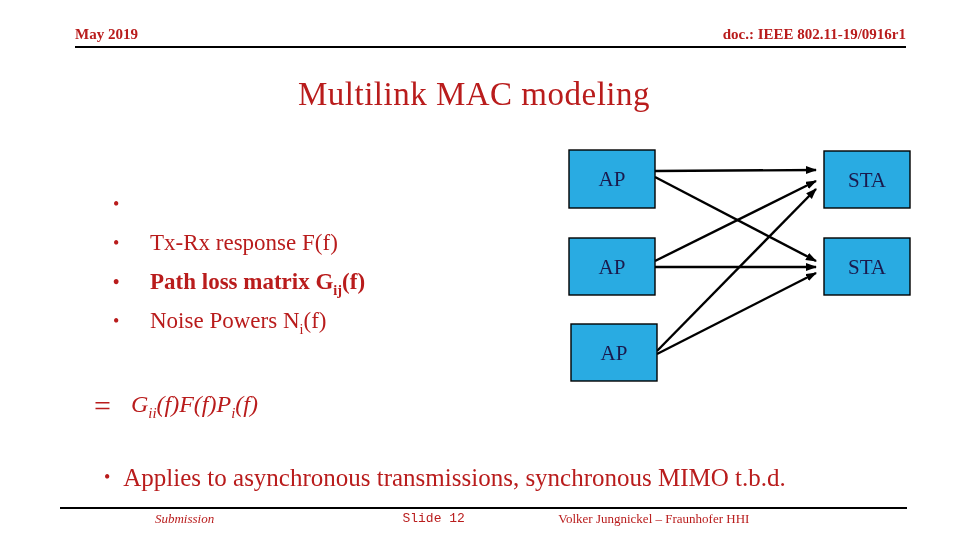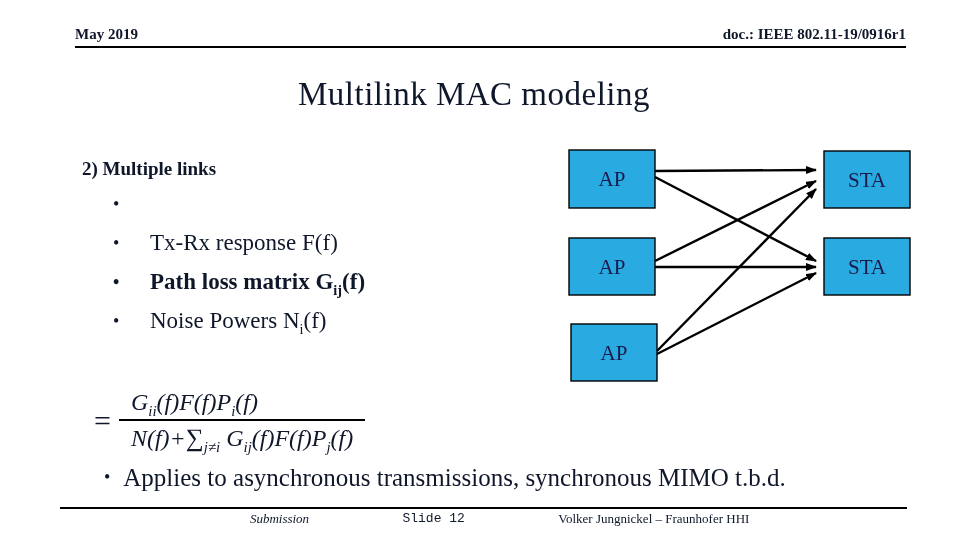--- a/index.html
+++ b/index.html
@@ -1,19 +1,19 @@
 <!DOCTYPE html>
 <html><head>
 <meta charset="utf-8">
 <style>
   * { margin:0; padding:0; box-sizing:border-box; }
   html,body { background:#ffffff; }
   .slide {
     position:relative; width:960px; height:540px; background:#ffffff;
-    font-family:"Liberation Serif", serif; color:#0f172a; overflow:hidden;
+    font-family:"Liberation Serif", serif; color:#b91c1c; overflow:hidden;
   }
   
   .header {
     position:absolute; left:75px; right:54px; top:26px;
     display:flex; justify-content:space-between; align-items:flex-end;
     font-weight:bold; font-size:15px; border-bottom:2px solid #000; padding-bottom:3px;
   }
   
   .title {
     position:absolute; left:0; right:12px; top:76px; text-align:center;
@@ -26,49 +26,48 @@
   .bullets .dot { position:absolute; left:0; top:50%; transform:translateY(-50%); font-size:18px; }
   .bullets li.bold { font-weight:bold; }
   sub { font-size:0.62em; line-height:0; }
   
   .diagram { position:absolute; left:555px; top:140px; }
   .diagram text { font-family:"Liberation Serif", serif; font-size:21px; }
   
   .formula { position:absolute; left:84px; top:389px; display:flex; align-items:center; font-style:italic; }
   .formula .lhs { font-size:30px; white-space:pre; }
   .formula .eq { font-size:30px; font-style:normal; padding:0 8px 0 10px; }
-  .frac { display:inline-flex; flex-direction:column; text-align:left; font-size:24px; }
+  .frac { display:inline-flex; flex-direction:column; text-align:right; font-size:24px; }
   .frac .num { padding:0 12px 3px 12px; }
   .frac .den { border-top:2px solid #000; padding:3px 12px 0 12px; white-space:pre; }
   .sum { font-style:normal; font-size:1.05em; }
   
   .bottom-bullet { position:absolute; left:104px; top:464px; font-size:25px; display:flex; align-items:baseline; }
   .bottom-bullet .dot { font-size:18px; margin-right:13px; position:relative; top:-3px; }
   
   .footer {
     position:absolute; left:60px; right:53px; top:507px;
     display:flex; border-top:2px solid #000; padding-top:2px; font-size:13px;
   }
-  .footer .f-left { flex:1; text-align:right; font-style:italic; }
+  .footer .f-left { flex:1; text-align:center; font-style:italic; }
   .footer .f-center { flex:1; text-align:center;font-family:Liberation Mono, monospace; }
   .footer .f-right { flex:1.4; }
 </style>
 </head>
 <body>
 
 <div class="slide">
 
   <div class="header">
     <span>May 2019</span>
     <span>doc.: IEEE 802.11-19/0916r1</span>
   </div>
 
   <div class="title">Multilink MAC modeling</div>
 
-  <div class="section-heading">2) Multiple links</div>
 
   <ul class="bullets">
     <li>
       <span class="dot">•</span>
     </li>
     <li>
       <span class="dot">•</span>
       <span><span>Tx-Rx response F(f)</span><sub></sub><span></span></span>
     </li>
     <li class="bold">
@@ -105,21 +104,20 @@
     <text class="node-label" x="57" y="134" text-anchor="middle" fill="#1A1A4D">AP</text>
     <text class="node-label" x="59" y="220" text-anchor="middle" fill="#1A1A4D">AP</text>
     <text class="node-label" x="312" y="47" text-anchor="middle" fill="#1A1A4D">STA</text>
     <text class="node-label" x="312" y="134" text-anchor="middle" fill="#1A1A4D">STA</text>
   </svg>
 
   <div class="formula">
     <span class="eq">=</span>
     <span class="frac">
       <span class="num"><span>G</span><sub>ii</sub><span>(f)F(f)P</span><sub>i</sub><span>(f)</span></span>
-      <span class="den"><span>N(f)+</span><span class="sum">∑</span><sub>j≠i</sub><span> G</span><sub>ij</sub><span>(f)F(f)P</span><sub>j</sub><span>(f)</span></span>
     </span>
   </div>
 
   <div class="bottom-bullet">
     <span class="dot">•</span>
     <span>Applies to asynchronous transmissions, synchronous MIMO t.b.d.</span>
   </div>
 
   <div class="footer">
     <span class="f-left">Submission</span>

